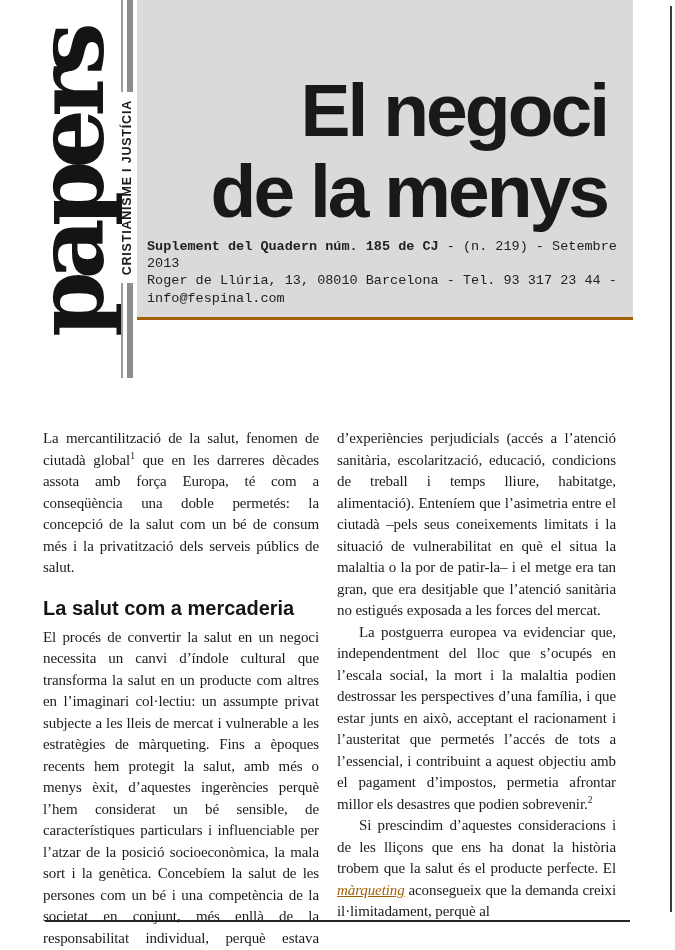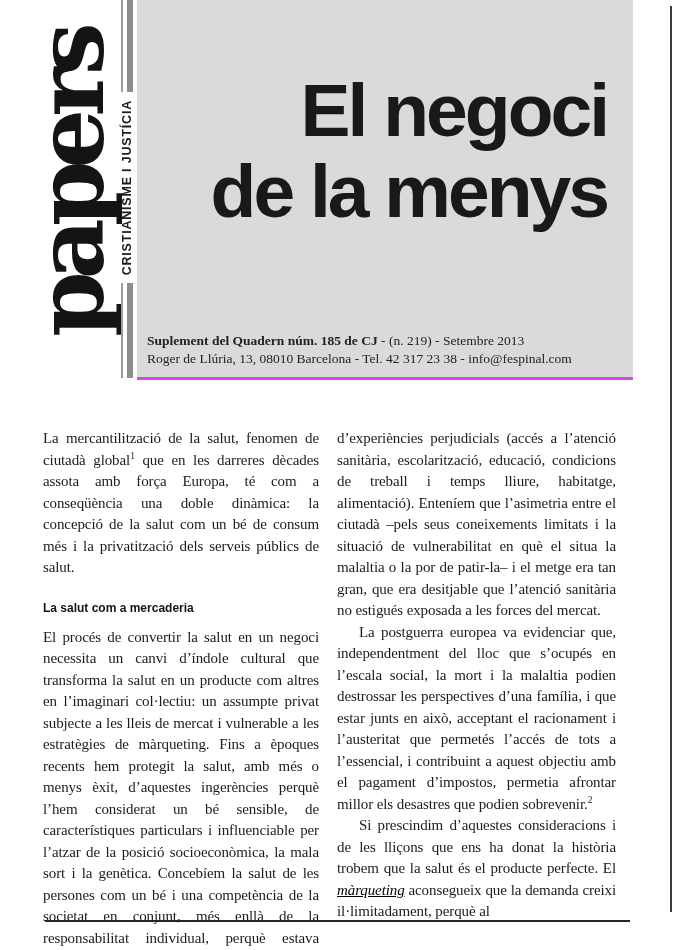--- a/index.html
+++ b/index.html
@@ -32,56 +32,56 @@
   .seg-top { height:92px; }
   .seg-bottom { flex:1; }
   .imprint {
     margin:8px 0; writing-mode:vertical-rl; transform:rotate(180deg);
     font-family:"Liberation Sans", sans-serif; font-weight:bold;
     font-size:12.5px; letter-spacing:0.8px; color:#1c1c1c; white-space:nowrap;
   }
 
   
   .graybox {
-    position:absolute; left:137px; top:0; width:496px; height:380px;
-    background:#dadada; border-bottom:3px solid #d946ef;
+    position:absolute; left:137px; top:0; width:496px; height:320px;
+    background:#dadada; border-bottom:3px solid #a16207;
   }
   .title {
     position:absolute; top:70px; right:26px; text-align:right;
     font-family:"Liberation Sans", sans-serif; font-weight:bold;
     font-size:75px; line-height:81px; letter-spacing:-3px; color:#191919;
   }
   .title .tl { display:block; }
   .address {
     position:absolute; left:10px; bottom:10px;
-    font-family:Liberation Serif, serif;
+    font-family:Liberation Mono, monospace;
     font-size:13.5px; line-height:17.3px; color:#222222;
   }
   .address b { font-weight:bold; }
 
   
   .col {
     position:absolute; top:428px;
     font-family:"Liberation Serif", serif;
     font-size:15px; line-height:21.5px; letter-spacing:-0.1px;
     text-align:justify; color:#1b1b1b;
     hyphens:auto; -webkit-hyphens:auto;
   }
   .col-left  { left:43px;  width:276px; }
   .col-right { left:337px; width:279px; }
   .col p { margin:0; }
   .heading {
     font-family:"Liberation Sans", sans-serif; font-weight:bold;
-    font-size:12px; line-height:20px; letter-spacing:0;
+    font-size:20px; line-height:20px; letter-spacing:0;
     color:#151515; margin:19px 0 9px 0; text-align:left;
   }
   .ind { text-indent:22px; }
   sup { font-size:9.5px; line-height:0; vertical-align:6px; }
   .link {
-    color:#000000; font-style:italic; text-decoration:underline; cursor:pointer;
+    color:#a16207; font-style:italic; text-decoration:underline; cursor:pointer;
   }
 
   
   .footrule {
     position:absolute; left:45px; top:920px; width:585px; height:2px;
     background:#262626;
   }
   .pageedge {
     position:absolute; left:670px; top:6px; width:2px; height:906px;
     background:#3c3c3c;
@@ -100,26 +100,26 @@
     <div class="rule-seg seg-bottom"></div>
   </div>
 
   <div class="graybox">
     <h1 class="title">
       <span class="tl">El negoci</span>
       <span class="tl">de la menys</span>
     </h1>
     <div class="address">
       <div><b>Suplement del Quadern núm. 185 de CJ</b><span> - (n. 219) - Setembre 2013</span></div>
-      <div>Roger de Llúria, 13, 08010 Barcelona - Tel. 42 317 23 38 - info@fespinal.com</div>
+      <div>Roger de Llúria, 13, 08010 Barcelona - Tel. 93 317 23 44 - info@fespinal.com</div>
     </div>
   </div>
 
   <div class="col col-left">
-    <p class="lede"><span>La mercantilització de la salut, fenomen de ciutadà global</span><sup>1</sup><span> que en les darreres dècades assota amb força Europa, té com a conseqüència una doble dinàmica: la concepció de la salut com un bé de consum més i la privatització dels serveis públics de salut.</span></p>
+    <p class="lede"><span>La mercantilització de la salut, fenomen de ciutadà global</span><sup>1</sup><span> que en les darreres dècades assota amb força Europa, té com a conseqüència una doble permetés: la concepció de la salut com un bé de consum més i la privatització dels serveis públics de salut.</span></p>
     <h2 class="heading">La salut com a mercaderia</h2>
     <p>El procés de convertir la salut en un negoci necessita un canvi d’índole cultural que transforma la salut en un producte com altres en l’imaginari col·lectiu: un assumpte privat subjecte a les lleis de mercat i vulnerable a les estratègies de màrqueting. Fins a èpoques recents hem protegit la salut, amb més o menys èxit, d’aquestes ingerències perquè l’hem considerat un bé sensible, de característiques particulars i influenciable per l’atzar de la posició socioeconòmica, la mala sort i la genètica. Concebíem la salut de les persones com un bé i una competència de la societat en conjunt, més enllà de la responsabilitat individual, perquè estava condicionada per la distribució desigual</p>
   </div>
 
   <div class="col col-right">
     <p>d’experiències perjudicials (accés a l’atenció sanitària, escolarització, educació, condicions de treball i temps lliure, habitatge, alimentació). Enteníem que l’asimetria entre el ciutadà –pels seus coneixements limitats i la situació de vulnerabilitat en què el situa la malaltia o la por de patir-la– i el metge era tan gran, que era desitjable que l’atenció sanitària no estigués exposada a les forces del mercat.</p>
     <p class="ind"><span>La postguerra europea va evidenciar que, independentment del lloc que s’ocupés en l’escala social, la mort i la malaltia podien destrossar les perspectives d’una família, i que estar junts en això, acceptant el racionament i l’austeritat que permetés l’accés de tots a l’essencial, i contribuint a aquest objectiu amb el pagament d’impostos, permetia afrontar millor els desastres que podien sobrevenir.</span><sup>2</sup></p>
     <p class="ind"><span>Si prescindim d’aquestes consideracions i de les lliçons que ens ha donat la història trobem que la salut és el producte perfecte. El </span><a class="link">màrqueting</a><span> aconsegueix que la demanda creixi il·limitadament, perquè al</span></p>
   </div>
 

